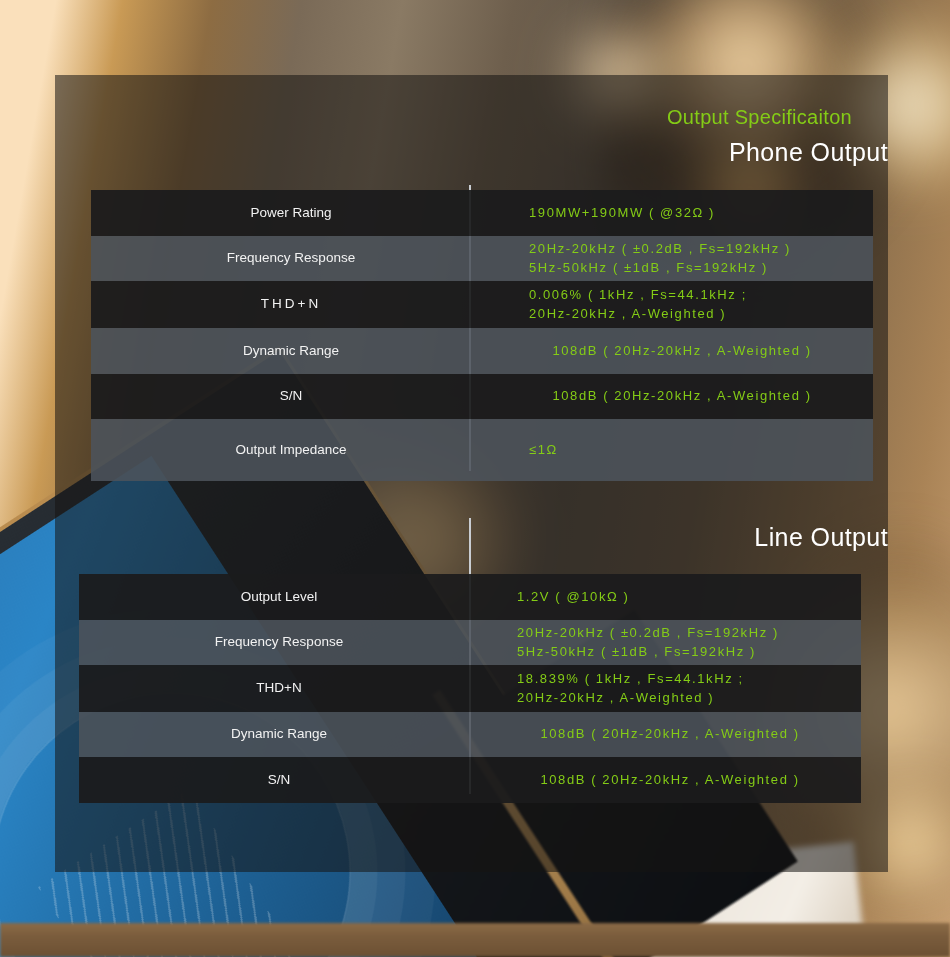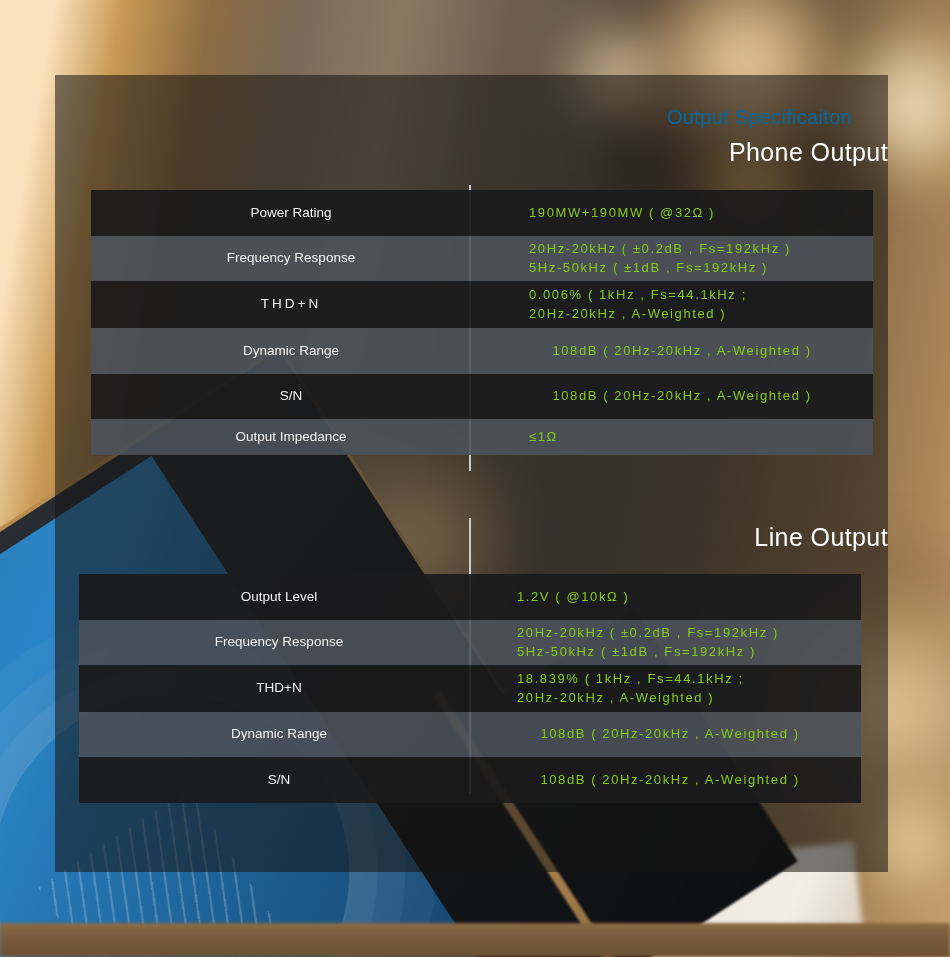--- a/index.html
+++ b/index.html
@@ -135,21 +135,21 @@
     width: 833px; height: 797px;
     background: rgba(22, 20, 18, 0.55);
   }
 
   
   .spec-title {
     position: absolute;
     right: 36px; top: 31px;
     font-size: 20px;
     letter-spacing: .3px;
-    color: #0369a1;
+    color: #84cc16;
     white-space: nowrap;
     margin-left: 24px;
   }
 
   .section-heading {
     text-align: right;
     color: #ffffff;
     font-size: 25px;
     font-weight: 400;
     letter-spacing: .4px;
@@ -261,21 +261,21 @@
 20Hz-20kHz , A-Weighted )</td>
             </tr>
             <tr class="light" style="height: 46px;">
               <td class="label-cell">Dynamic Range</td>
               <td class="value-cell centered">108dB ( 20Hz-20kHz , A-Weighted )</td>
             </tr>
             <tr class="dark" style="height: 45px;">
               <td class="label-cell">S/N</td>
               <td class="value-cell centered">108dB  ( 20Hz-20kHz ,  A-Weighted  )</td>
             </tr>
-            <tr class="light" style="height: 36px;">
+            <tr class="light" style="height: 62px;">
               <td class="label-cell">Output Impedance</td>
               <td class="value-cell">≤1Ω</td>
             </tr>
           </tbody>
       </table>
     </div>
 
     <div style="position:absolute; left:0; top:448px; width:100%;">
       <div class="section-heading">Line Output</div>
     </div>

